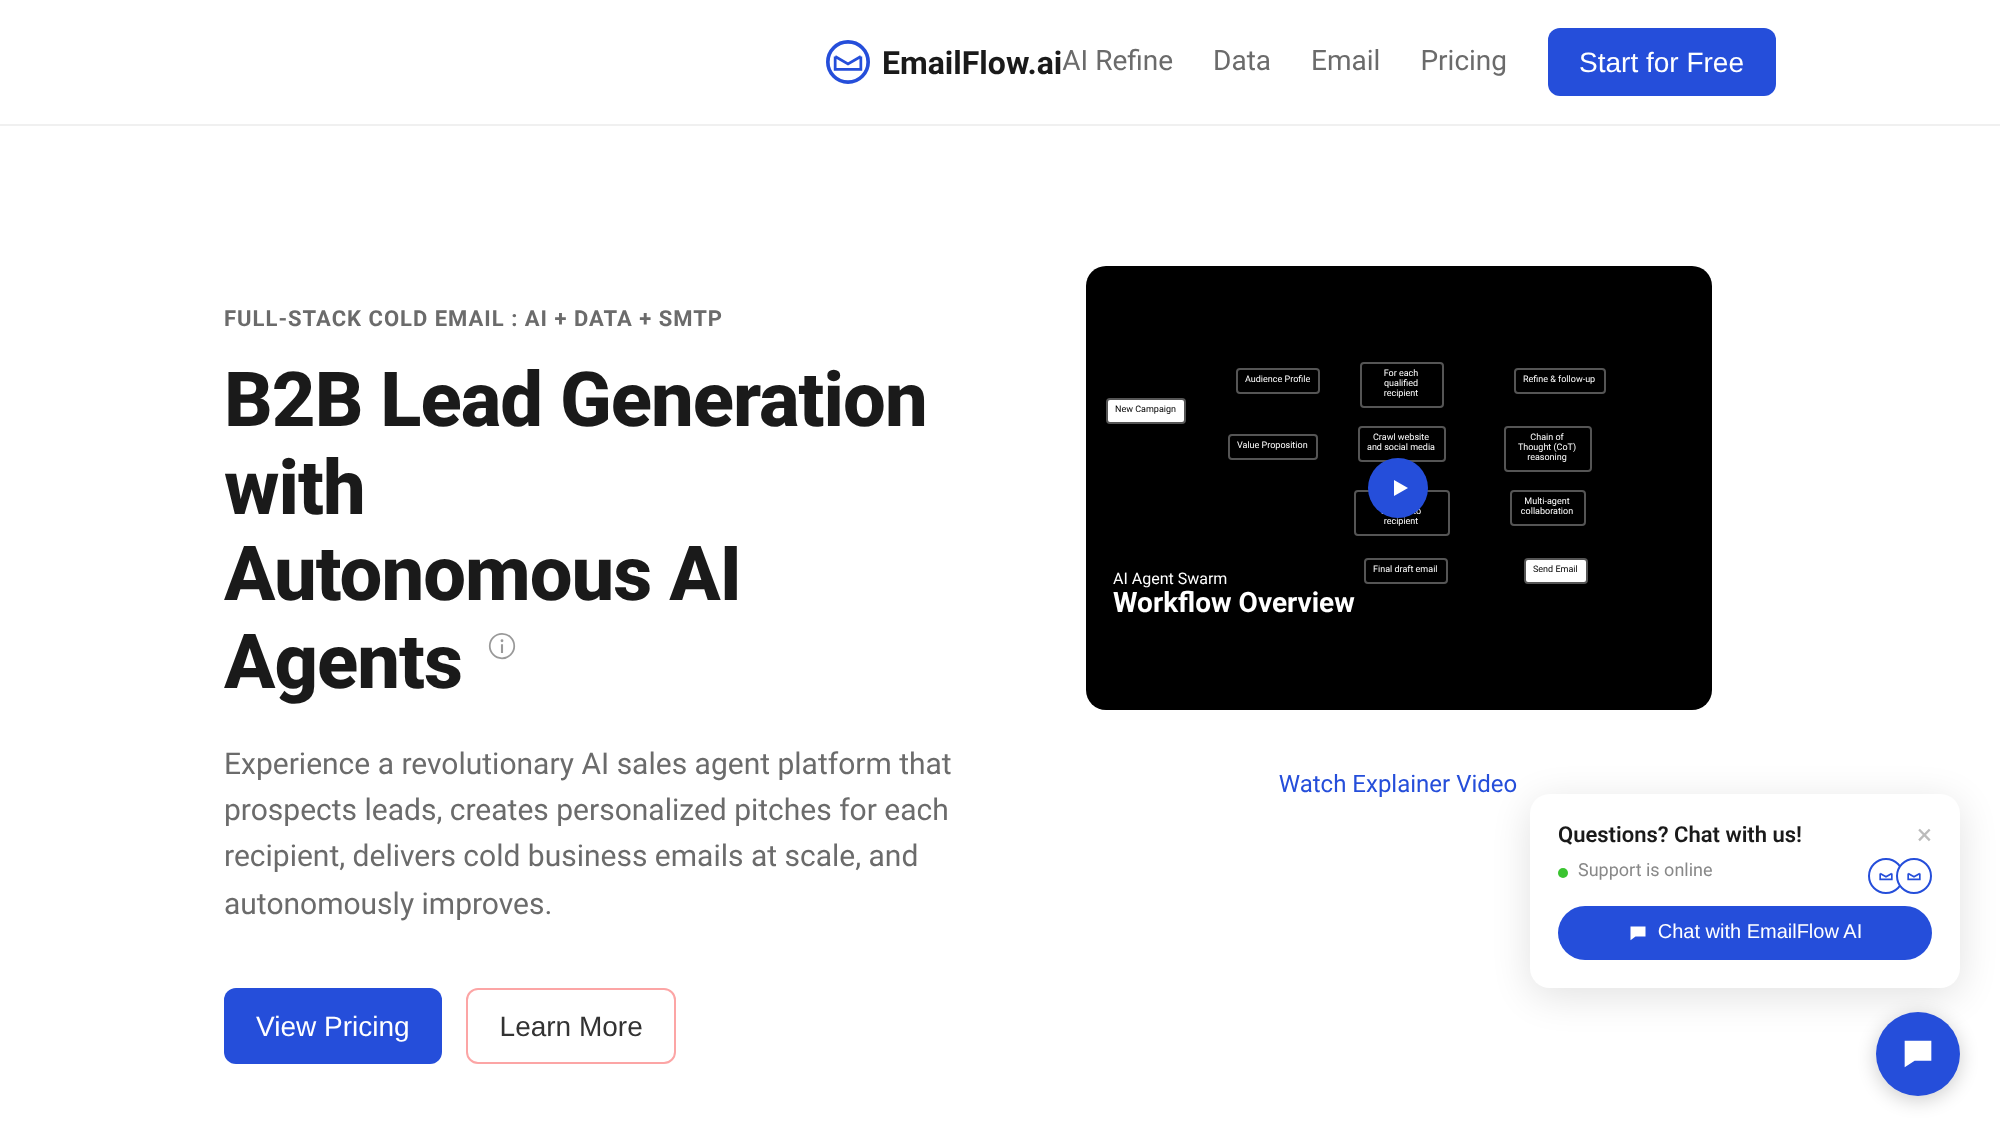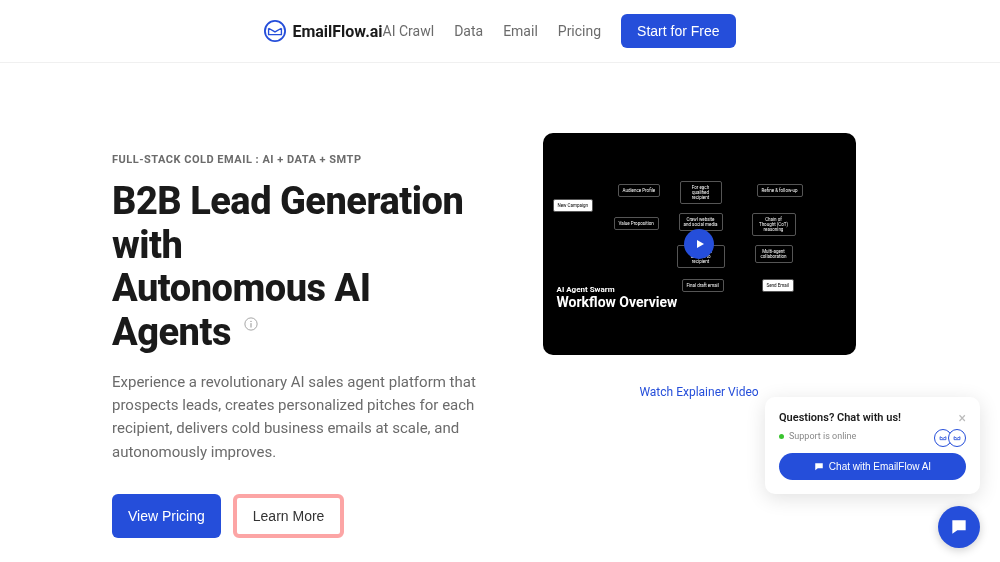--- a/index.html
+++ b/index.html
@@ -1,38 +1,38 @@
 <!DOCTYPE html>
 <html><head>
 <meta charset="utf-8">
 <style>
 * { margin: 0; padding: 0; box-sizing: border-box; }
 body { font-family: -apple-system, BlinkMacSystemFont, 'Segoe UI', Roboto, sans-serif; background: #fff; width: 1000px; color: #1a1a1a; }
-.header { display: flex; align-items: center; justify-content: center; padding: 14px 112px; border-bottom: 1px solid #f0f0f0; }
+.header { display: flex; align-items: center; justify-content: flex-end; padding: 14px 112px; border-bottom: 1px solid #f0f0f0; }
 .logo { display: flex; align-items: center; gap: 6px; }
 .logo-icon { width: 22px; height: 22px; }
 .logo-text { font-weight: 700; font-size: 16px; color: #1a1a1a; }
 .nav { display: flex; align-items: center; gap: 20px; }
 .nav-link { color: #6b6b6b; text-decoration: none; font-size: 14px; cursor: pointer; }
 .btn-primary { background: #254eda; color: #fff; border: none; padding: 9px 16px; border-radius: 6px; font-size: 14px; cursor: pointer; font-weight: 500; }
 .hero { display: flex; padding: 90px 112px 60px; gap: 20px; }
 .hero-left { flex: 1; max-width: 450px; }
 .eyebrow { font-size: 11px; font-weight: 700; color: #6b6b6b; letter-spacing: 0.5px; margin-bottom: 14px; }
 .title { font-size: 38px; font-weight: 800; line-height: 1.15; margin-bottom: 16px; color: #1a1a1a; letter-spacing: -0.5px; }
 .info-icon { display: inline-flex; vertical-align: super; margin-left: 4px; }
 .desc { font-size: 15px; line-height: 1.55; color: #6b6b6b; margin-bottom: 30px; }
 .hero-btns { display: flex; gap: 12px; }
 .btn-pricing { background: #254eda; color: #fff; border: none; padding: 6px 16px; border-radius: 6px; font-size: 14px; cursor: pointer; font-weight: 500; }
-.btn-outline { background: #fff; color: #333; border: 4px solid #fca5a5; padding: 10px 16px; border-radius: 6px; font-size: 14px; cursor: pointer; font-weight: 500; }
+.btn-outline { background: #fff; color: #333; border: 1px solid #fca5a5; padding: 10px 16px; border-radius: 6px; font-size: 14px; cursor: pointer; font-weight: 500; }
 .hero-right { flex: 1; display: flex; flex-direction: column; align-items: center; }
 .video-card { width: 313px; height: 222px; background: #000; border-radius: 10px; position: relative; overflow: hidden; margin-top: -20px; }
 .play-btn { position: absolute; top: 50%; left: 50%; transform: translate(-50%, -50%); width: 30px; height: 30px; background: #254eda; border-radius: 50%; display: flex; align-items: center; justify-content: center; cursor: pointer; }
 .play-btn svg { margin-left: 2px; }
 .video-caption { position: absolute; bottom: 45px; left: 14px; color: #fff; }
-.video-caption .sub { font-size: 8px; font-weight: 700; }
+.video-caption .sub { font-size: 8px; font-weight: 400; }
 .video-caption .main { font-size: 14px; font-weight: 700; }
 .video-link { color: #254eda; font-size: 12px; text-decoration: none; margin-top: 30px; cursor: pointer; }
 .flow-nodes { position: absolute; top: 48px; left: 12px; }
 .node { position: absolute; border: 0.5px solid #555; color: #fff; font-size: 4.5px; padding: 3px 4px; border-radius: 2px; text-align: center; white-space: nowrap; }
 .node.white { background: #fff; color: #000; }
 .chat-widget { position: fixed; bottom: 68px; right: 20px; width: 215px; background: #fff; border-radius: 10px; box-shadow: 0 4px 20px rgba(0,0,0,0.12); padding: 14px; }
 .chat-header { display: flex; justify-content: space-between; align-items: flex-start; margin-bottom: 6px; }
 .chat-title { font-size: 11px; font-weight: 600; color: #1a1a1a; }
 .chat-close { color: #bbb; font-size: 14px; cursor: pointer; line-height: 1; }
 .chat-status { display: flex; align-items: center; gap: 5px; font-size: 9px; color: #888; margin-bottom: 12px; }
@@ -49,21 +49,21 @@
   <div class="logo">
     <span class="logo-icon">
       <svg width="22" height="22" viewBox="0 0 24 24">
           <circle cx="12" cy="12" r="11" fill="none" stroke="#254eda" stroke-width="2"></circle>
           <path d="M5 9l7 4 7-4M5 9v7h14V9" fill="none" stroke="#254eda" stroke-width="1.5"></path>
         </svg>
     </span>
     <span class="logo-text">EmailFlow.ai</span>
   </div>
   <nav class="nav">
-    <a class="nav-link">AI Crawl</a>
+    <a class="nav-link">AI Refine</a>
     <a class="nav-link">Data</a>
     <a class="nav-link">Email</a>
     <a class="nav-link">Pricing</a>
     <button class="btn-primary">Start for Free</button>
   </nav>
 </header>
 
 <section class="hero">
   <div class="hero-left">
     <div class="eyebrow">FULL-STACK COLD EMAIL : AI + DATA + SMTP</div>

